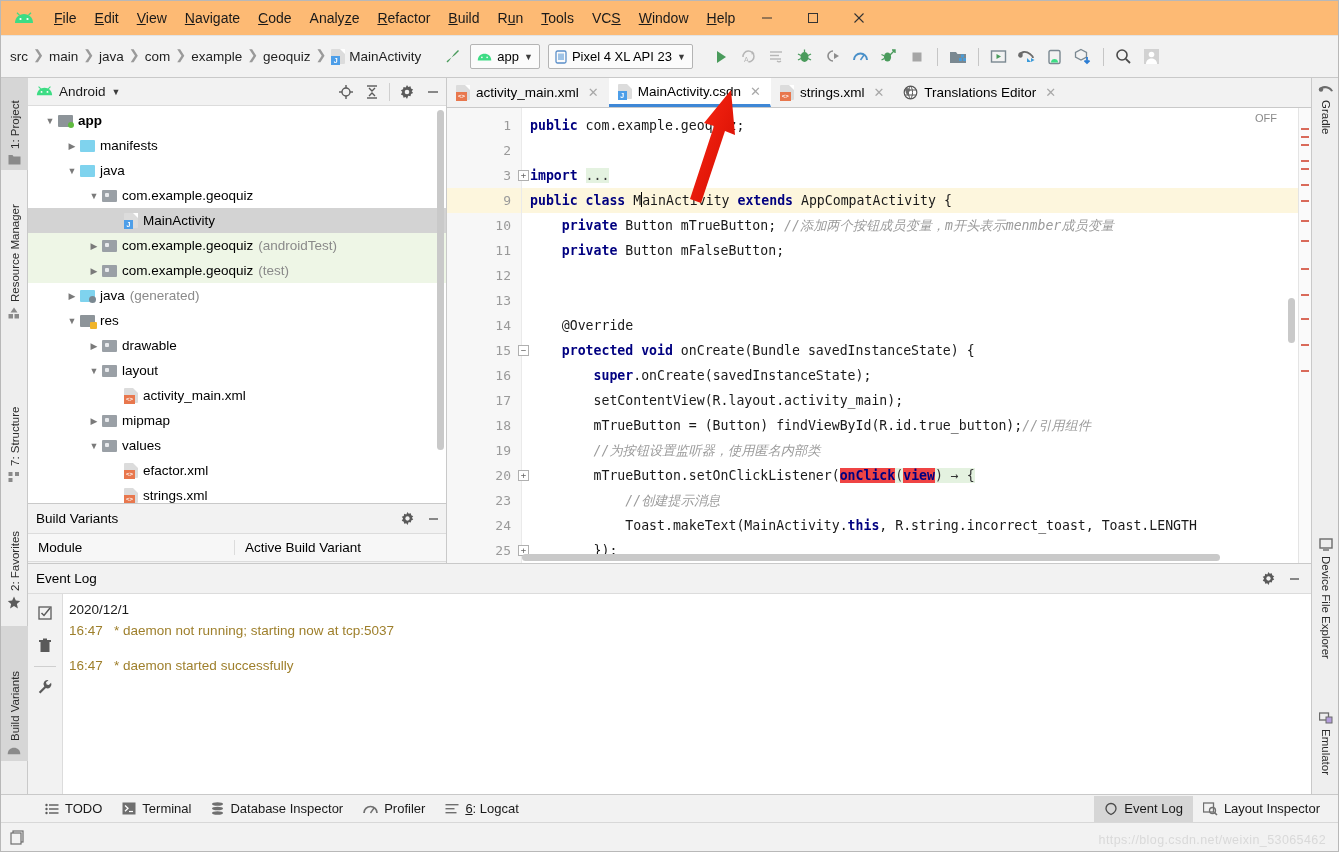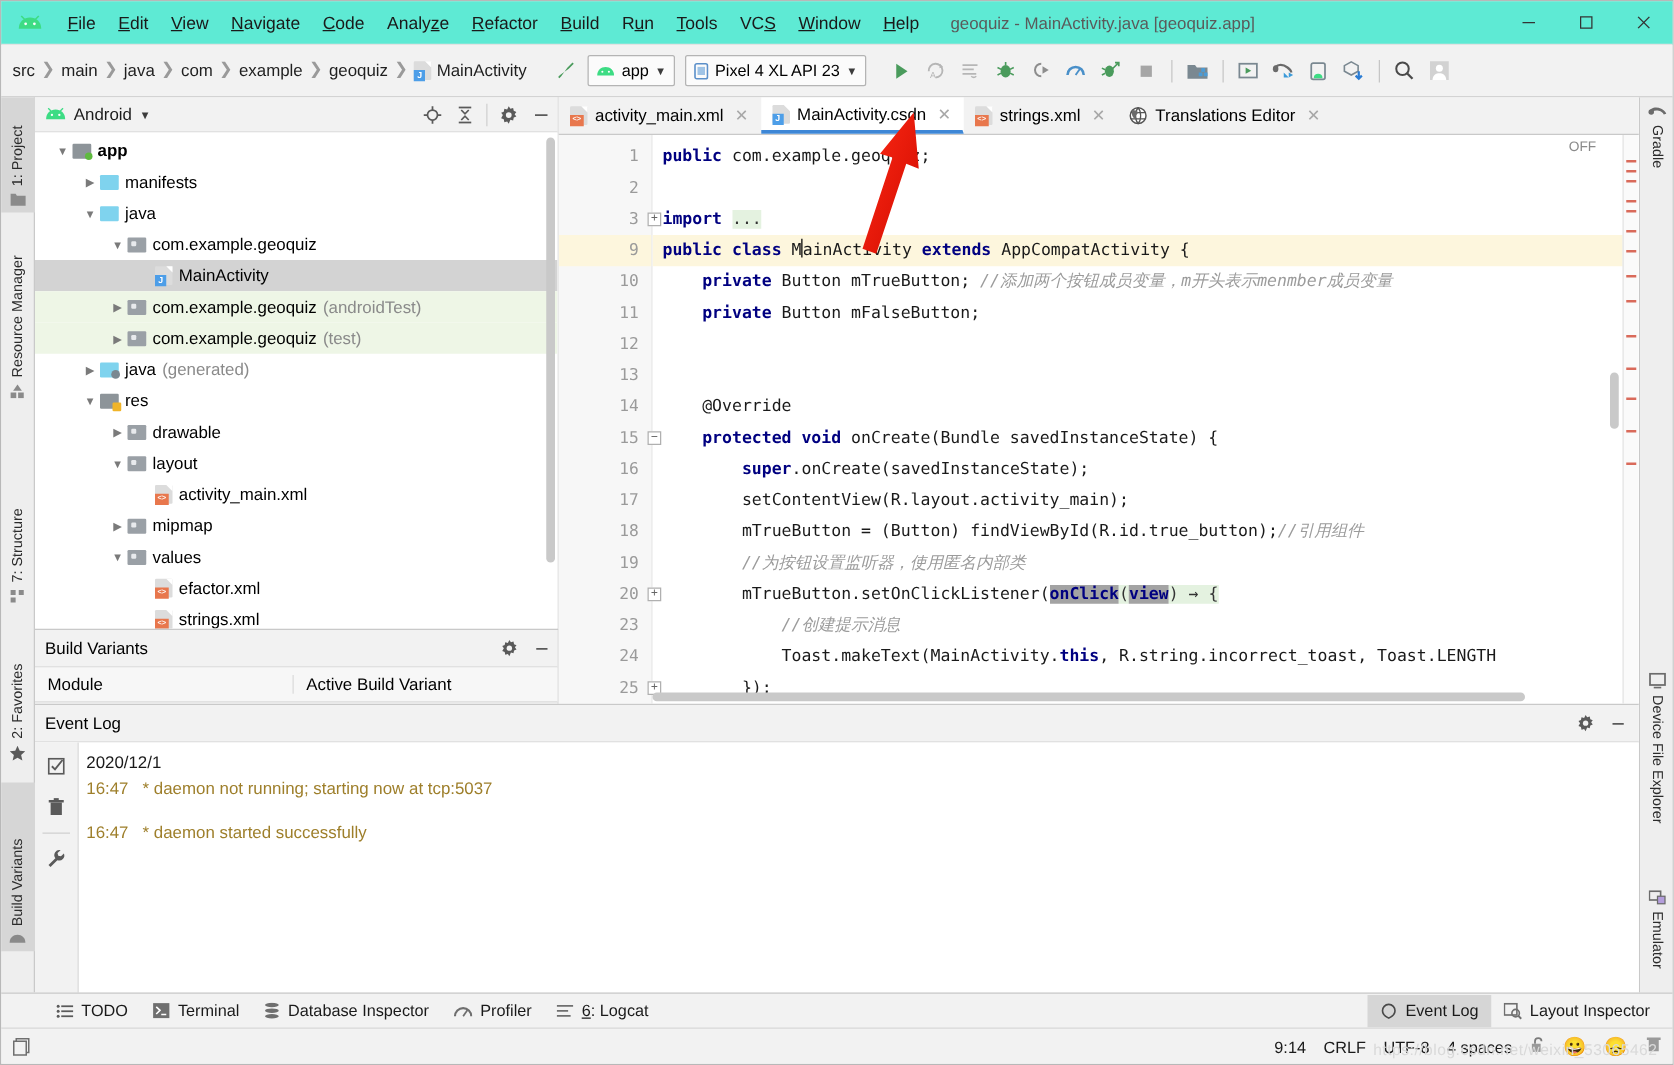--- a/index.html
+++ b/index.html
@@ -15,21 +15,21 @@
   #app {
     position: relative;
     width: 1339px; height: 852px;
     background: #f2f2f2;
     border: 1px solid #b8b8b8;
   }
 
   
   .titlebar {
     position: absolute; top: 0; left: 0; right: 0; height: 35px;
-    background: #5eead4;
+    background: #fdba74;
     display: flex; align-items: center;
     border-bottom: 1px solid #e3e3e3;
   }
   .app-logo {
     width: 30px; height: 35px;
     display: flex; align-items: center; justify-content: center;
     margin-left: 8px;
   }
   .menu-items { display: flex; align-items: center; margin-left: 6px; }
   .menu-item {
@@ -302,21 +302,21 @@
     overflow: hidden;
   }
   .cl {
     height: 25px; line-height: 25px;
     white-space: nowrap;
     padding-left: 8px;
   }
   .cl.hl { background: #fdf6dd; }
   .kw { color: #000080; font-weight: bold; }
   .cmt { color: #9b9b9b; font-style: italic; }
-  .lam { background: #a3a3a3; color: #000080; font-weight: bold; }
+  .lam { background: #ef4444; color: #000080; font-weight: bold; }
   .lam-plain { background: #e4f2e0; color: #333; }
   .txt { color: #1a1a1a; }
   .caretbar {
     display: inline-block; width: 1px; height: 15px;
     background: #000; vertical-align: -2px;
   }
   .off-badge {
     position: absolute; right: 34px; top: 4px;
     font-size: 11px; color: #8a8a8a;
     font-family: "Liberation Sans", sans-serif;
@@ -452,21 +452,20 @@
       <div class="menu-item"><u>C</u>ode</div>
       <div class="menu-item">Analy<u>z</u>e</div>
       <div class="menu-item"><u>R</u>efactor</div>
       <div class="menu-item"><u>B</u>uild</div>
       <div class="menu-item">R<u>u</u>n</div>
       <div class="menu-item"><u>T</u>ools</div>
       <div class="menu-item">VC<u>S</u></div>
       <div class="menu-item"><u>W</u>indow</div>
       <div class="menu-item"><u>H</u>elp</div>
     </div>
-    <div class="win-title">geoquiz - MainActivity.java [geoquiz.app]</div>
     <div class="win-buttons">
       <div class="win-btn">
         <svg width="12" height="12">
             <line x1="1" y1="6" x2="11" y2="6" stroke="#333" stroke-width="1"></line>
           </svg>
       </div>
       <div class="win-btn">
         <svg width="12" height="12">
             <rect x="1.5" y="1.5" width="9" height="9" fill="none" stroke="#333" stroke-width="1"></rect>
           </svg>
@@ -1135,40 +1134,20 @@
     </div>
   </div>
 
   <div class="statusbar">
     <div class="sb-left">
       <svg width="16" height="16" viewBox="0 0 16 16">
         <rect x="3" y="2" width="10" height="11" fill="none" stroke="#6f6f6f" stroke-width="1.2"></rect>
         <rect x="1" y="4" width="10" height="11" fill="#f2f2f2" stroke="#6f6f6f" stroke-width="1.2"></rect>
       </svg>
     </div>
-    <div class="sb-right">
-      <span class="sb-item">9:14</span>
-      <span class="sb-item">CRLF</span>
-      <span class="sb-item">UTF-8</span>
-      <span class="sb-item">4 spaces</span>
-      <span class="sb-item">
-        <svg width="13" height="14" viewBox="0 0 13 14">
-          <path d="M4 6 V4 a2.6 2.6 0 0 1 5.2 0" fill="none" stroke="#7a7a7a" stroke-width="1.4"></path>
-          <rect x="1.5" y="6" width="7" height="6.5" fill="#9a9a9a"></rect>
-        </svg>
-      </span>
-      <span class="sb-item" style="font-size:15px">😀</span>
-      <span class="sb-item" style="font-size:15px">😞</span>
-      <span class="sb-item">
-        <svg width="14" height="15" viewBox="0 0 14 15">
-          <rect x="3" y="4" width="8" height="9" fill="#9a9a9a"></rect>
-          <rect x="1.5" y="2" width="11" height="2" fill="#9a9a9a"></rect>
-        </svg>
-      </span>
-    </div>
     <div class="watermark">https://blog.csdn.net/weixin_53065462</div>
   </div>
 
   <svg class="red-arrow" viewBox="0 0 120 120">
     <defs>
       <linearGradient id="rg" x1="0" y1="0" x2="1" y2="1">
         <stop offset="0%" stop-color="#ff2a15"></stop>
         <stop offset="100%" stop-color="#d00b00"></stop>
       </linearGradient>
     </defs>

